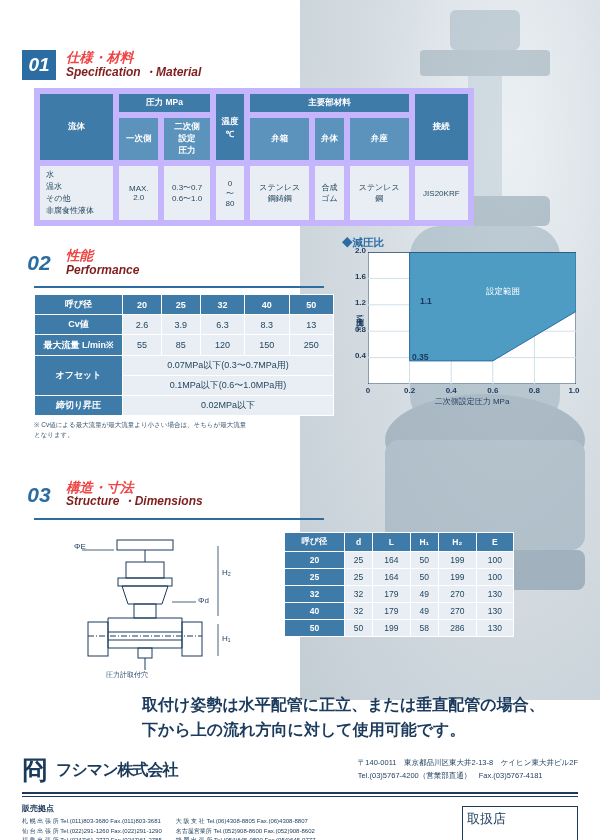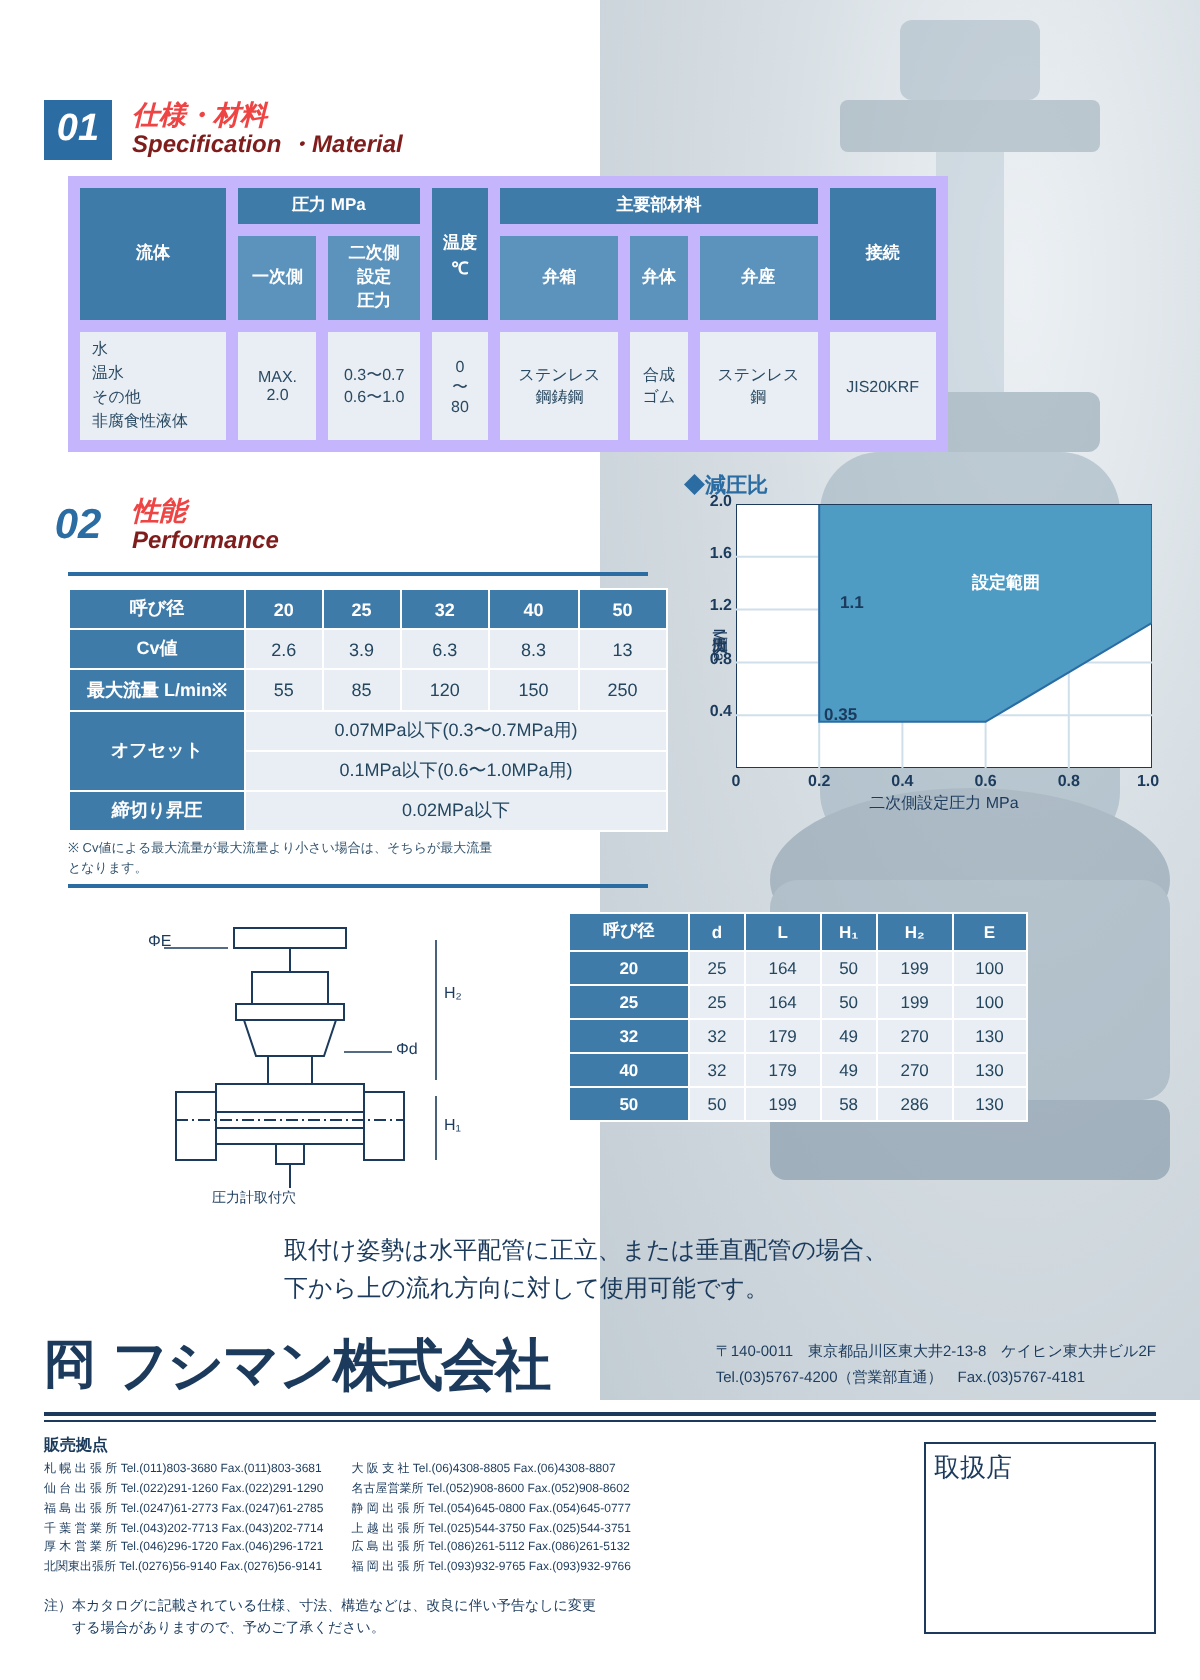--- a/index.html
+++ b/index.html
@@ -60,37 +60,37 @@
   .chart-wrap { position:absolute; right:18px; top:236px; width:240px; }
   .chart-title { color:#2b6ca3; font-size:10.5px; font-weight:bold; margin-bottom:2px;}
   .chart-box { position:relative; width:208px; height:132px; margin-left:26px;}
   .axis-y-label {
     position:absolute; left:-16px; top:6px; height:126px; width:12px;
     writing-mode:vertical-rl; font-size:8px; color:#1b3a5c; text-align:center;
   }
   .axis-x-label { font-size:8px; color:#1b3a5c; text-align:center; width:208px; margin-left:26px; margin-top:12px;}
   .ytick { position:absolute; left:-22px; font-size:8px; font-weight:bold; color:#1b3a5c; width:20px; text-align:right;}
   .xtick { position:absolute; top:134px; font-size:8px; font-weight:bold; color:#1b3a5c; transform:translateX(-50%);}
-  .range-label { position:absolute; color:#fff; font-size:8.5px; font-weight:bold;text-align:center;}
+  .range-label { position:absolute; color:#fff; font-size:8.5px; font-weight:normal;text-align:center;}
 
   
   .t3 { width:230px; font-size:8.5px; }
   .t3 th, .t3 td { border:1px solid #fff; text-align:center; padding:3px 2px; }
   .t3 th { background:#3f7ba9; color:#fff; font-weight:bold; }
   .t3 td { background:#e8eef3; color:#24465f; }
   .t3 td.first { background:#3f7ba9; color:#fff; font-weight:bold; }
 
   .usage {
-    font-size:12px; font-weight:normal; color:#1b3a5c; line-height:1.6;
+    font-size:16px; font-weight:bold; color:#1b3a5c; line-height:1.6;
   }
 
   
   .logo-row { display:flex; align-items:center; gap:10px; margin-top:10px;}
   .logo-mark { font-size:26px; font-weight:bold; color:#1b3a5c; letter-spacing:-2px;}
-  .logo-text { font-size:28px; font-weight:bold; color:#1b3a5c; letter-spacing:-1px;}
+  .logo-text { font-size:16px; font-weight:bold; color:#1b3a5c; letter-spacing:-1px;}
   .addr { font-size:7.5px; color:#1b3a5c; line-height:1.7; margin-left:auto; text-align:left;}
   .rule-thick { border-bottom:2px solid #1b3a5c; margin-top:4px;}
   .rule-thin { border-bottom:1px solid #1b3a5c; margin-top:2px;}
 
   .branches-title { font-size:8px; font-weight:bold; color:#1b3a5c; margin:6px 0 3px 0;}
   .branches { display:flex; gap:14px; font-size:6px; color:#1b3a5c; line-height:1.65;}
   .branch-col div { white-space:nowrap; }
 
   .dealer-box { position:absolute; right:22px; bottom:22px; width:116px; height:96px; border:1px solid #1b3a5c;}
   .dealer-box .lbl { font-size:13px; padding:3px 4px; color:#1b3a5c;}
@@ -257,20 +257,27 @@
       <div class="xtick" style="left:166.4px;">0.8</div>
       <div class="xtick" style="left:206px;">1.0</div>
 
       <div class="range-label" style="left:118px; top:34px;">設定範囲</div>
       <div style="position:absolute; left:52px; top:44px; font-size:8.5px; font-weight:bold; color:#1b3a5c;">1.1</div>
       <div style="position:absolute; left:44px; top:100px; font-size:8.5px; font-weight:bold; color:#1b3a5c;">0.35</div>
     </div>
     <div class="axis-x-label">二次側設定圧力 MPa</div>
   </div>
 
+  <div class="sec-head" style="margin-top:40px;">
+    <div class="sec-num plain">03</div>
+    <div class="sec-title">
+      <div class="jp">構造・寸法</div>
+      <div class="en">Structure ・Dimensions</div>
+    </div>
+  </div>
   <div class="sec-rule" style="width:290px; margin-left:12px;"></div>
 
   <div style="display:flex; gap:12px; margin-top:8px;">
 
     <div style="width:250px; position:relative;">
       <svg width="250" height="160" viewBox="0 0 250 160">
         <g stroke="#1b3a5c" fill="none" stroke-width="1">
 
           <rect x="95" y="12" width="56" height="10"></rect>
           <line x1="123" y1="22" x2="123" y2="34"></line>

